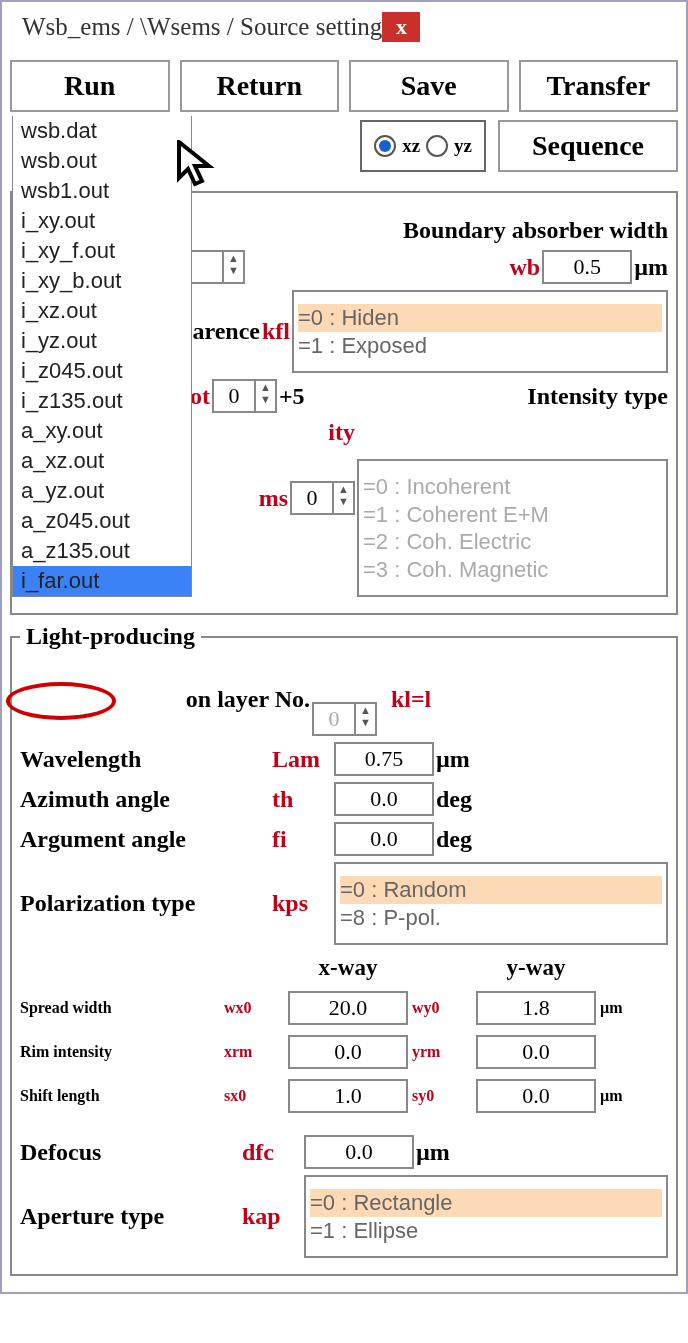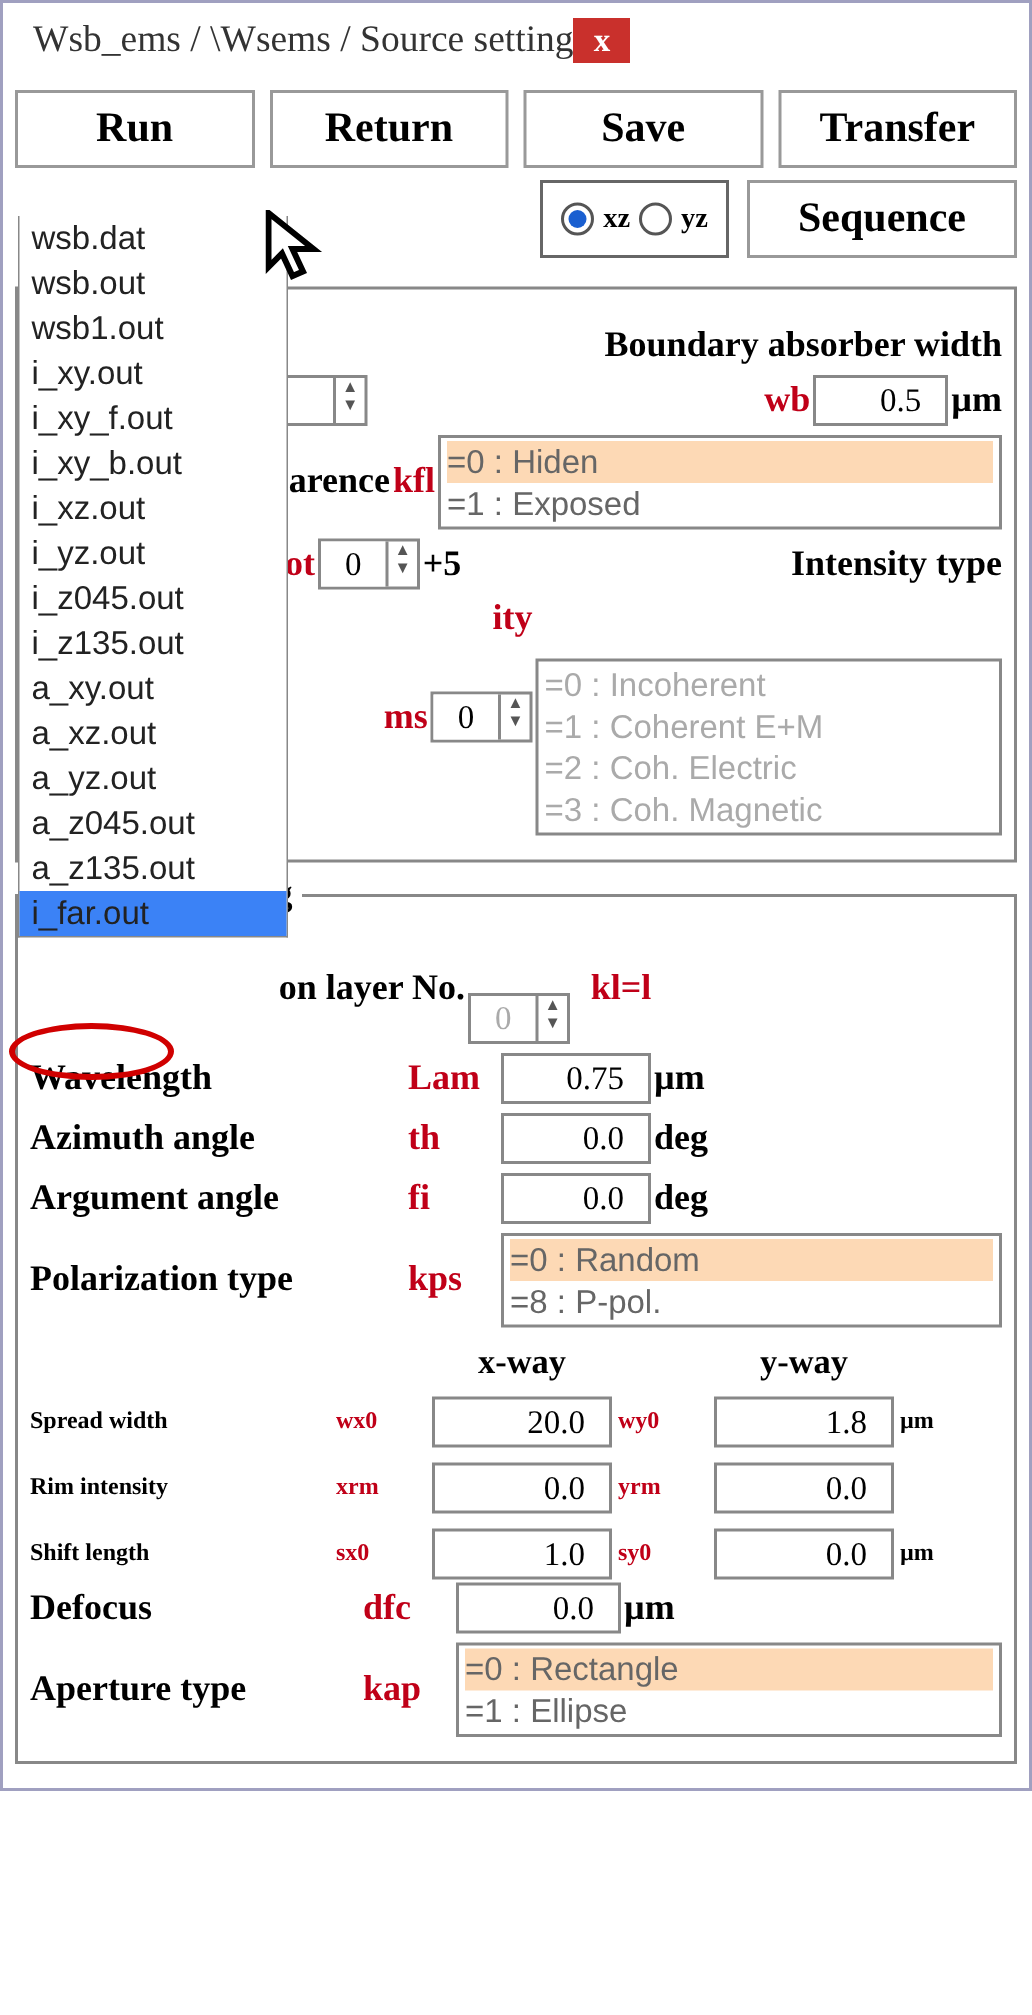--- a/index.html
+++ b/index.html
@@ -103,24 +103,24 @@
     font-size: 24px;
     margin: 6px 0;
     gap: 2px;
     flex-wrap: wrap;
   }
   .lbl { font-weight: bold; }
   .sym { color: #c00018; font-weight: bold; }
   .inp {
     border: 2px solid #888;
     background: #fff;
-    padding: 2px 16px;
+    padding: 2px 6px;
     font-size: 22px;
     min-width: 70px;
-    text-align: right;
+    text-align: center;
   }
   .spin {
     display: inline-flex;
     align-items: stretch;
     border: 2px solid #888;
   }
   .spin .inp { border: none; min-width: 40px; }
   .spinbtns {
     display: flex;
     flex-direction: column;
@@ -131,28 +131,28 @@
     padding: 0 4px;
     line-height: 12px;
     color: #555;
     cursor: pointer;
   }
   .listbox {
     border: 2px solid #888;
     font-size: 22px;
     font-family: Arial, sans-serif;
     color: #666;
-    padding: 2px 4px;
+    padding: 12px 4px;
     line-height: 1.25;
   }
   .listbox .sel { background: #fdd9b5; }
   .dropdown-panel {
     position: absolute;
     left: 10px;
-    top: 92px;
+    top: 64px;
     width: 180px;
     background: #fff;
     border: 1px solid #888;
     border-top: none;
     z-index: 10;
     font-family: Arial, sans-serif;
     font-size: 22px;
     color: #222;
   }
   .dropdown-panel div {
@@ -380,21 +380,21 @@
         <span></span>
 
         <span class="lbl">Shift length</span>
         <span class="sym">sx0</span>
         <span class="inp">1.0</span>
         <span class="sym">sy0</span>
         <span class="inp">0.0</span>
         <span class="lbl">µm</span>
       </div>
 
-      <div class="line" style="margin-top:2px">
+      <div class="line" style="margin-top:22px">
         <span class="lbl" style="width:220px">Defocus</span>
         <span class="sym" style="width:60px">dfc</span>
         <span class="inp" style="min-width:110px">0.0</span>
         <span class="lbl">µm</span>
       </div>
 
       <div class="line">
         <span class="lbl" style="width:220px">Aperture type</span>
         <span class="sym" style="width:60px">kap</span>
         <div class="listbox" style="flex:1">

